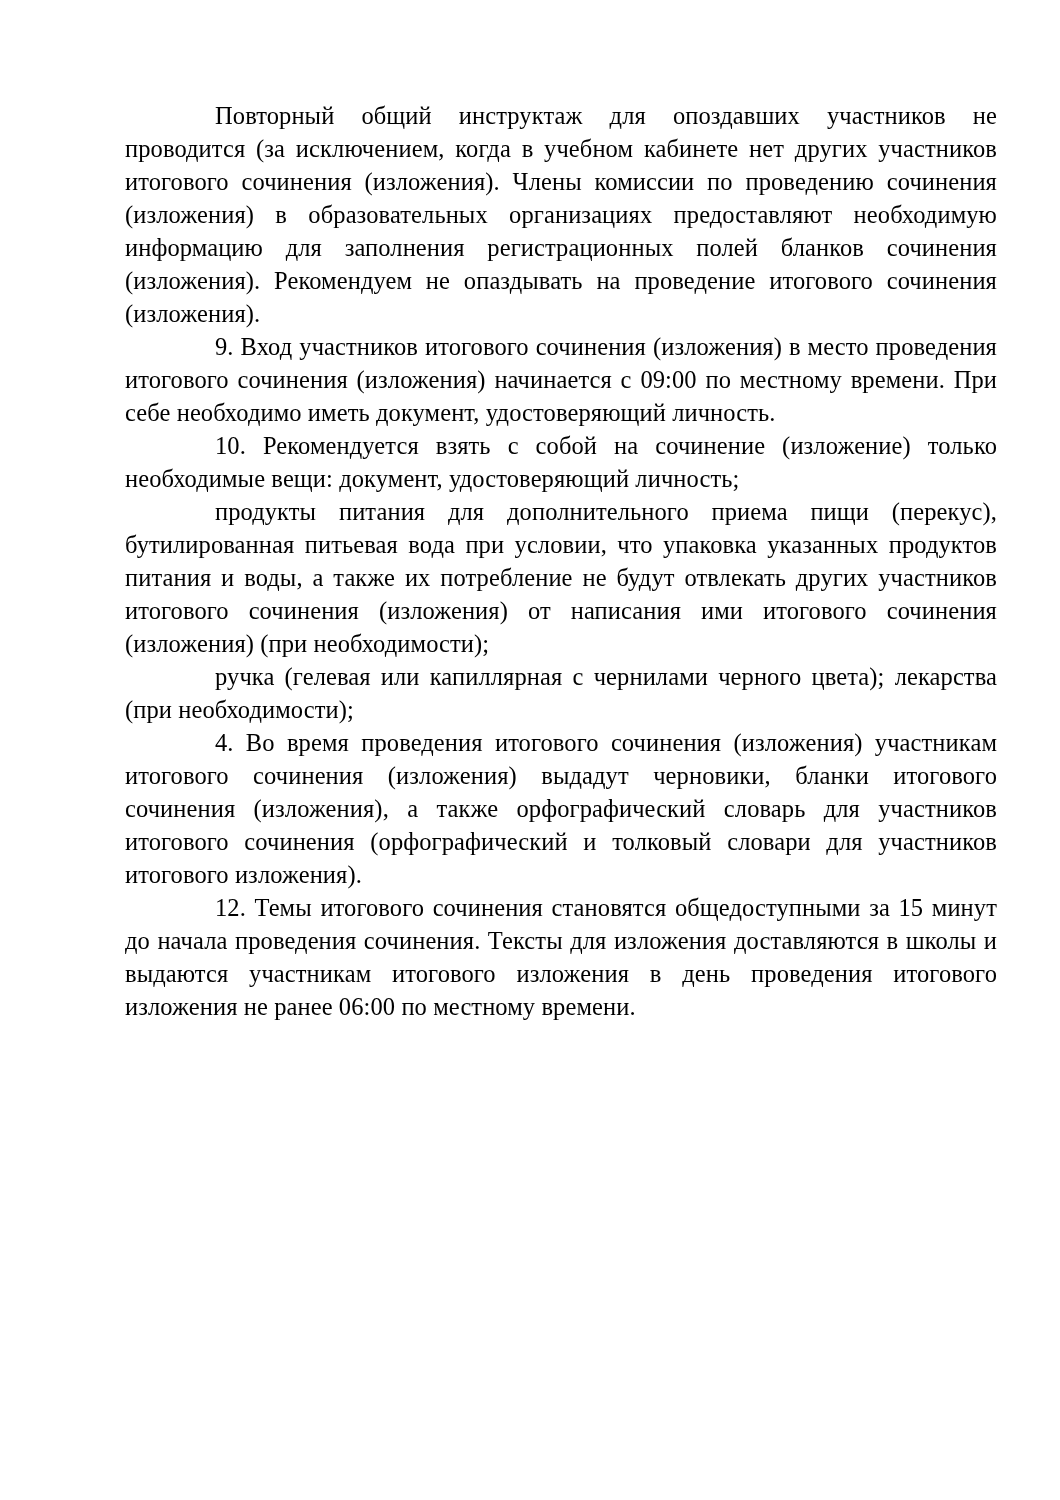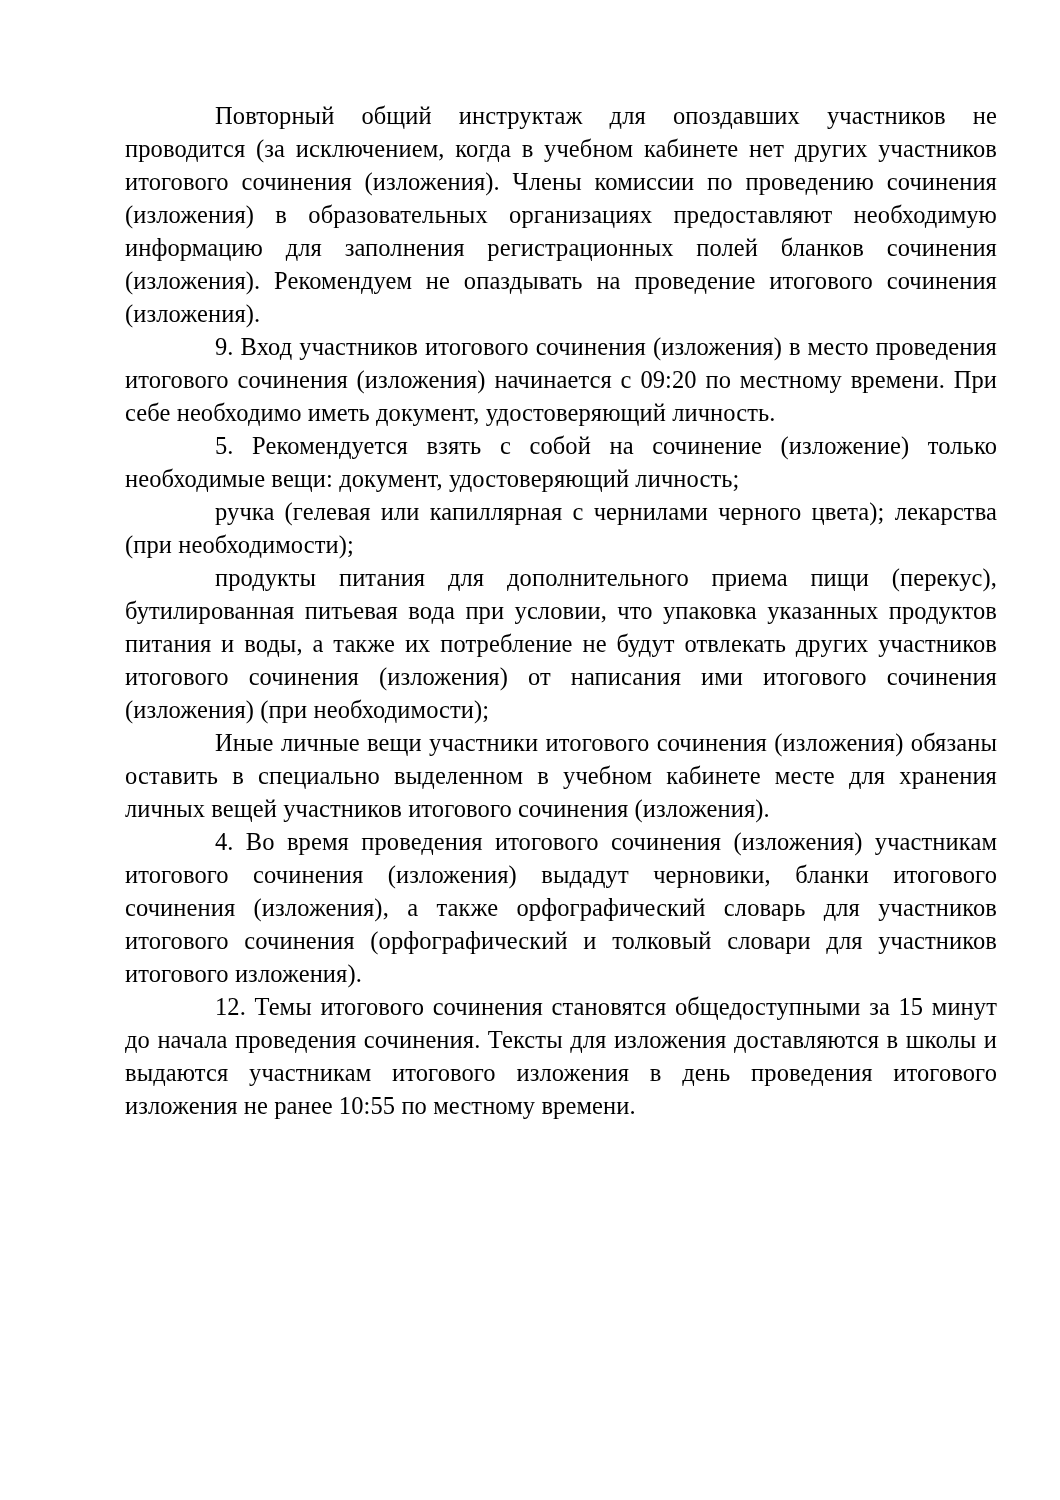--- a/index.html
+++ b/index.html
@@ -30,21 +30,20 @@
       color: #000000;
       letter-spacing: 0.1px;
     }
   </style>
 </head>
 <body>
 
 <div class="page">
   <div class="doc-body">
       <p class="para">Повторный общий инструктаж для опоздавших участников не проводится (за исключением, когда в учебном кабинете нет других участников итогового сочинения (изложения). Члены комиссии по проведению сочинения (изложения) в образовательных организациях предоставляют необходимую информацию для заполнения регистрационных полей бланков сочинения (изложения). Рекомендуем не опаздывать на проведение итогового сочинения (изложения).</p>
-      <p class="para">9. Вход участников итогового сочинения (изложения) в место проведения итогового сочинения (изложения) начинается с 09:20 по местному времени. При себе необходимо иметь документ, удостоверяющий личность.</p>
-      <p class="para">5. Рекомендуется взять с собой на сочинение (изложение) только необходимые вещи: документ, удостоверяющий личность;</p>
+      <p class="para">9. Вход участников итогового сочинения (изложения) в место проведения итогового сочинения (изложения) начинается с 09:00 по местному времени. При себе необходимо иметь документ, удостоверяющий личность.</p>
+      <p class="para">10. Рекомендуется взять с собой на сочинение (изложение) только необходимые вещи: документ, удостоверяющий личность;</p>
+      <p class="para">продукты питания для дополнительного приема пищи (перекус), бутилированная питьевая вода при условии, что упаковка указанных продуктов питания и воды, а также их потребление не будут отвлекать других участников итогового сочинения (изложения) от написания ими итогового сочинения (изложения) (при необходимости);</p>
       <p class="para">ручка (гелевая или капиллярная с чернилами черного цвета); лекарства (при необходимости);</p>
-      <p class="para">продукты питания для дополнительного приема пищи (перекус), бутилированная питьевая вода при условии, что упаковка указанных продуктов питания и воды, а также их потребление не будут отвлекать других участников итогового сочинения (изложения) от написания ими итогового сочинения (изложения) (при необходимости);</p>
-      <p class="para">Иные личные вещи участники итогового сочинения (изложения) обязаны оставить в специально выделенном в учебном кабинете месте для хранения личных вещей участников итогового сочинения (изложения).</p>
       <p class="para">4. Во время проведения итогового сочинения (изложения) участникам итогового сочинения (изложения) выдадут черновики, бланки итогового сочинения (изложения), а также орфографический словарь для участников итогового сочинения (орфографический и толковый словари для участников итогового изложения).</p>
-      <p class="para">12. Темы итогового сочинения становятся общедоступными за 15 минут до начала проведения сочинения. Тексты для изложения доставляются в школы и выдаются участникам итогового изложения в день проведения итогового изложения не ранее 10:55 по местному времени.</p>
+      <p class="para">12. Темы итогового сочинения становятся общедоступными за 15 минут до начала проведения сочинения. Тексты для изложения доставляются в школы и выдаются участникам итогового изложения в день проведения итогового изложения не ранее 06:00 по местному времени.</p>
     </div>
 </div>
 
 </body></html>

